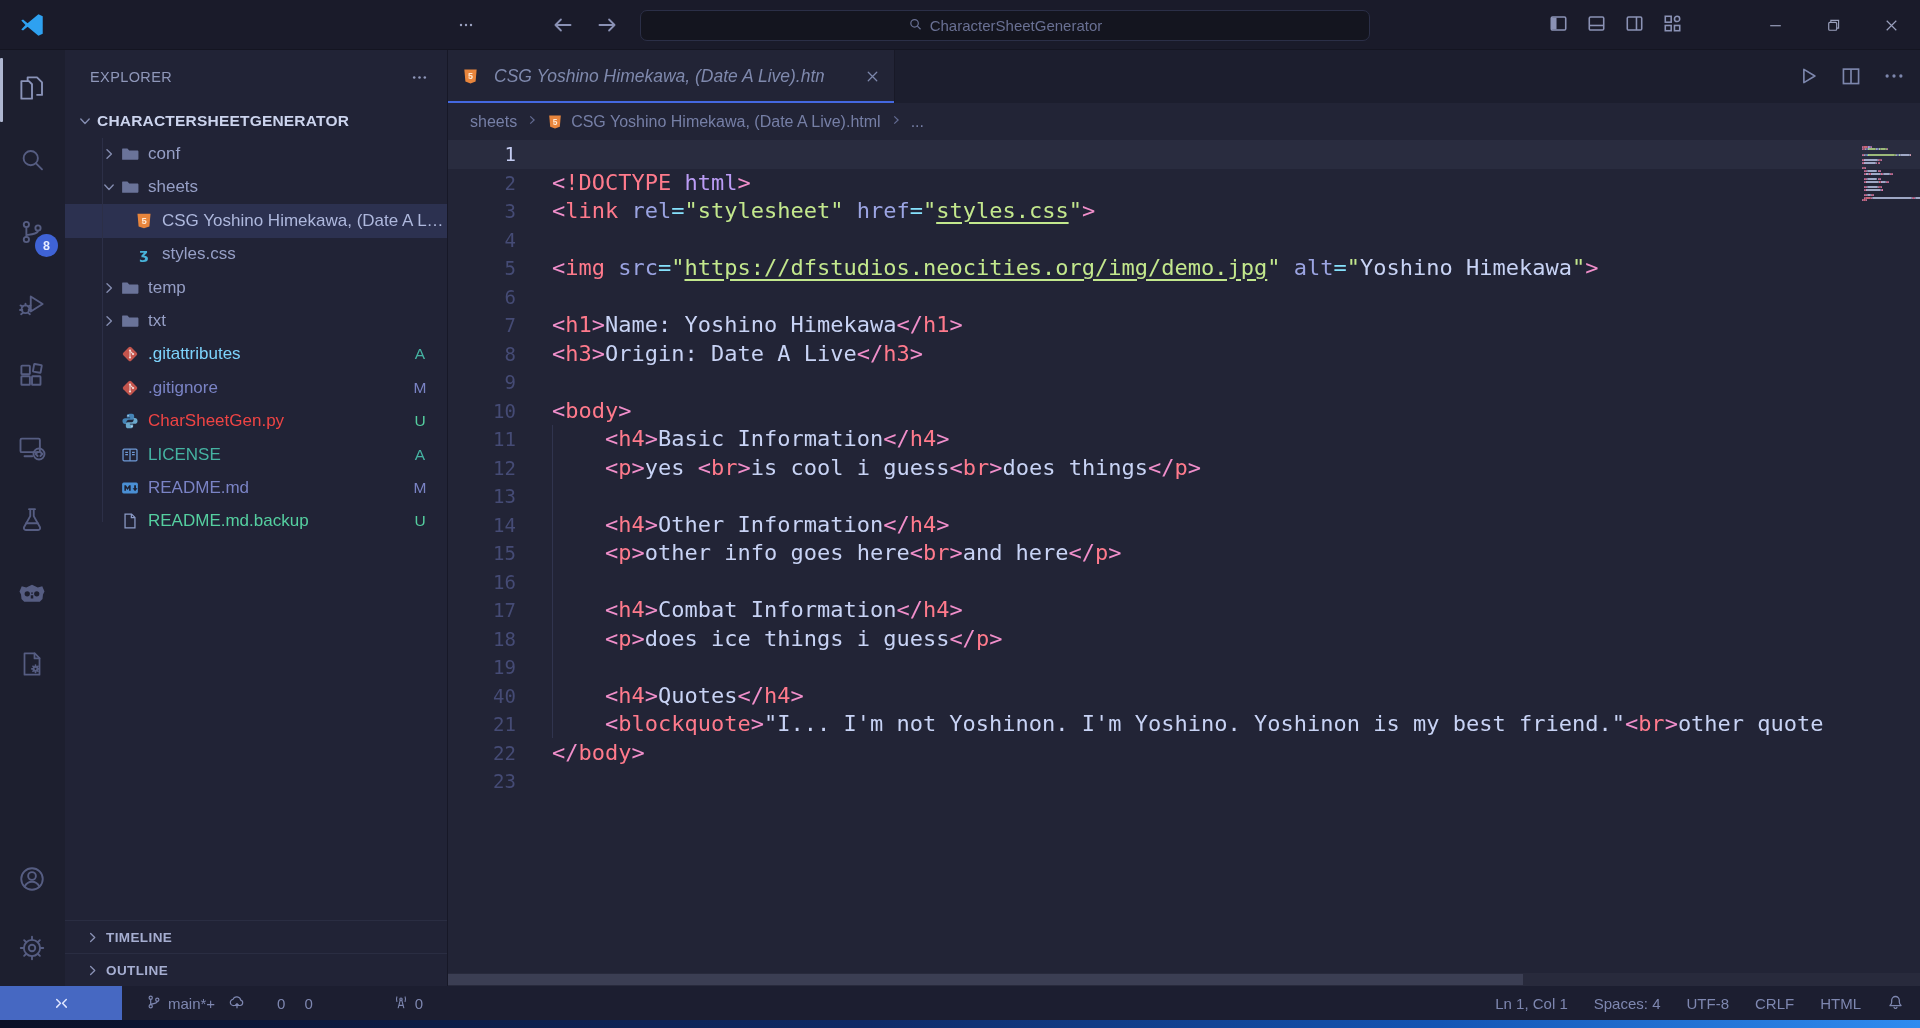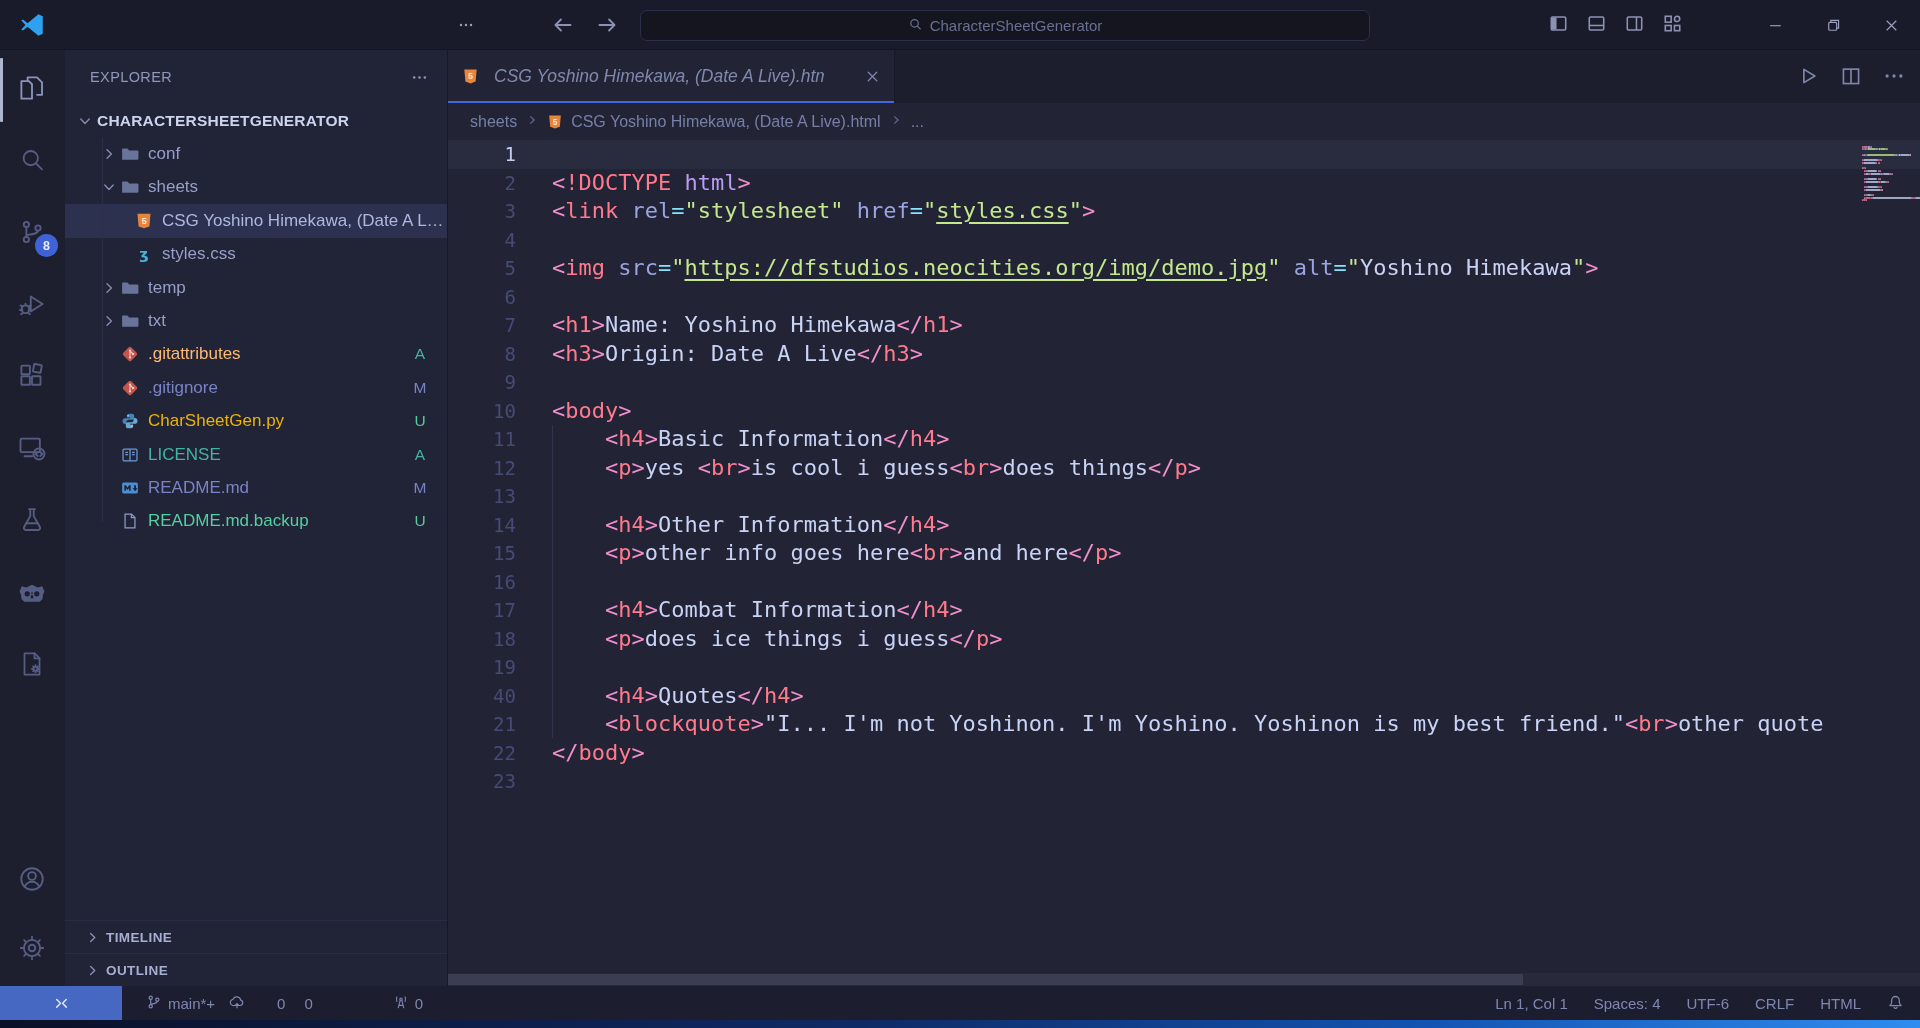--- a/index.html
+++ b/index.html
@@ -352,21 +352,21 @@
         <div class="trow" style="padding-left: 36px;">
           <span class="chev"></span>
           <span class="ficon"><svg viewBox="0 0 16 16">
               <rect x="3" y="3" width="10" height="10" rx="1.6" transform="rotate(45 8 8)" fill="#c4554d"></rect>
               <circle cx="8" cy="5" r="1" fill="#f2dcda"></circle>
               <circle cx="8" cy="11" r="1" fill="#f2dcda"></circle>
               <path d="M8 6v4" stroke="#f2dcda" stroke-width=".9"></path>
               <path d="M8.4 5.6l2 2" stroke="#f2dcda" stroke-width=".9"></path>
               <circle cx="10.7" cy="8" r="1" fill="#f2dcda"></circle>
             </svg></span>
-          <span class="lbl" style="color: #fdba74;">.gitattributes</span>
+          <span class="lbl" style="color: #7dd3fc;">.gitattributes</span>
           <span class="gstat" style="color: rgb(69, 179, 162);">A</span>
         </div>
         <div class="trow" style="padding-left: 36px;">
           <span class="chev"></span>
           <span class="ficon"><svg viewBox="0 0 16 16">
               <rect x="3" y="3" width="10" height="10" rx="1.6" transform="rotate(45 8 8)" fill="#c4554d"></rect>
               <circle cx="8" cy="5" r="1" fill="#f2dcda"></circle>
               <circle cx="8" cy="11" r="1" fill="#f2dcda"></circle>
               <path d="M8 6v4" stroke="#f2dcda" stroke-width=".9"></path>
               <path d="M8.4 5.6l2 2" stroke="#f2dcda" stroke-width=".9"></path>
@@ -376,21 +376,21 @@
           <span class="gstat" style="color: rgb(122, 131, 197);">M</span>
         </div>
         <div class="trow" style="padding-left: 36px;">
           <span class="chev"></span>
           <span class="ficon"><svg viewBox="0 0 16 16">
               <path fill="#4584b6" d="M7.9 1.5c-2 0-2.7.8-2.7 1.9v1.4h2.9v.7H3.6C2.3 5.5 1.3 6.4 1.3 8s1 2.6 2.3 2.6h1.2V8.9c0-1.2 1-2.1 2.2-2.1h3c1 0 1.7-.8 1.7-1.8V3.4c0-1.1-.8-1.9-1.9-1.9z"></path>
               <path fill="#6ba8cc" d="M8.1 14.5c2 0 2.7-.8 2.7-1.9v-1.4H7.9v-.7h4.5c1.3 0 2.3-.9 2.3-2.5s-1-2.6-2.3-2.6h-1.2v1.7c0 1.2-1 2.1-2.2 2.1h-3c-1 0-1.7.8-1.7 1.8v1.6c0 1.1.8 1.9 1.9 1.9z"></path>
               <circle cx="6.3" cy="3.3" r=".6" fill="#dbe8f4"></circle>
               <circle cx="9.7" cy="12.7" r=".6" fill="#dbe8f4"></circle>
             </svg></span>
-          <span class="lbl" style="color: #eab308;">CharSheetGen.py</span>
+          <span class="lbl" style="color: #ef4444;">CharSheetGen.py</span>
           <span class="gstat" style="color: rgb(85, 207, 160);">U</span>
         </div>
         <div class="trow" style="padding-left: 36px;">
           <span class="chev"></span>
           <span class="ficon"><svg viewBox="0 0 16 16" fill="none" stroke="#6f9bd8" stroke-width="1.1">
               <rect x="1.8" y="2.8" width="12.4" height="10.4" rx="1"></rect>
               <path d="M8 2.8v10.4M3.8 5.6h2.4M3.8 7.6h2.4M9.8 5.6h2.4M9.8 7.6h2.4"></path>
             </svg></span>
           <span class="lbl" style="color: rgb(69, 179, 162);">LICENSE</span>
           <span class="gstat" style="color: rgb(69, 179, 162);">A</span>
@@ -737,21 +737,21 @@
         <span><svg viewBox="0 0 16 16" fill="none" stroke="currentColor" stroke-width="1.1" stroke-linecap="round">
               <circle cx="8" cy="5.2" r="1.2"></circle>
               <path d="M5.2 13.8L7.2 6.4M10.8 13.8L8.8 6.4M5.9 11.4h4.2M3.9 2.9a6.4 6.4 0 000 4.6M12.1 2.9a6.4 6.4 0 010 4.6"></path>
             </svg></span>
         <span>0</span>
       </div>
     </div>
     <div class="sb-right" id="sb-right">
         <span class="sb-txt">Ln 1, Col 1</span>
         <span class="sb-txt">Spaces: 4</span>
-        <span class="sb-txt">UTF-6</span>
+        <span class="sb-txt">UTF-8</span>
         <span class="sb-txt">CRLF</span>
         <span class="sb-txt">HTML</span>
         <span class="sb-bell"><svg viewBox="0 0 16 16" fill="none" stroke="currentColor" stroke-width="1.2" stroke-linejoin="round" stroke-linecap="round">
             <path d="M2.8 11.8h10.4c-1-.9-1.6-1.7-1.6-3.4V6.9a3.6 3.6 0 00-7.2 0v1.5c0 1.7-.6 2.5-1.6 3.4z"></path>
             <path d="M6.7 13.6a1.4 1.4 0 002.6 0"></path>
           </svg></span>
       </div>
   </div>
 
   <div class="bottomstrip"></div>

